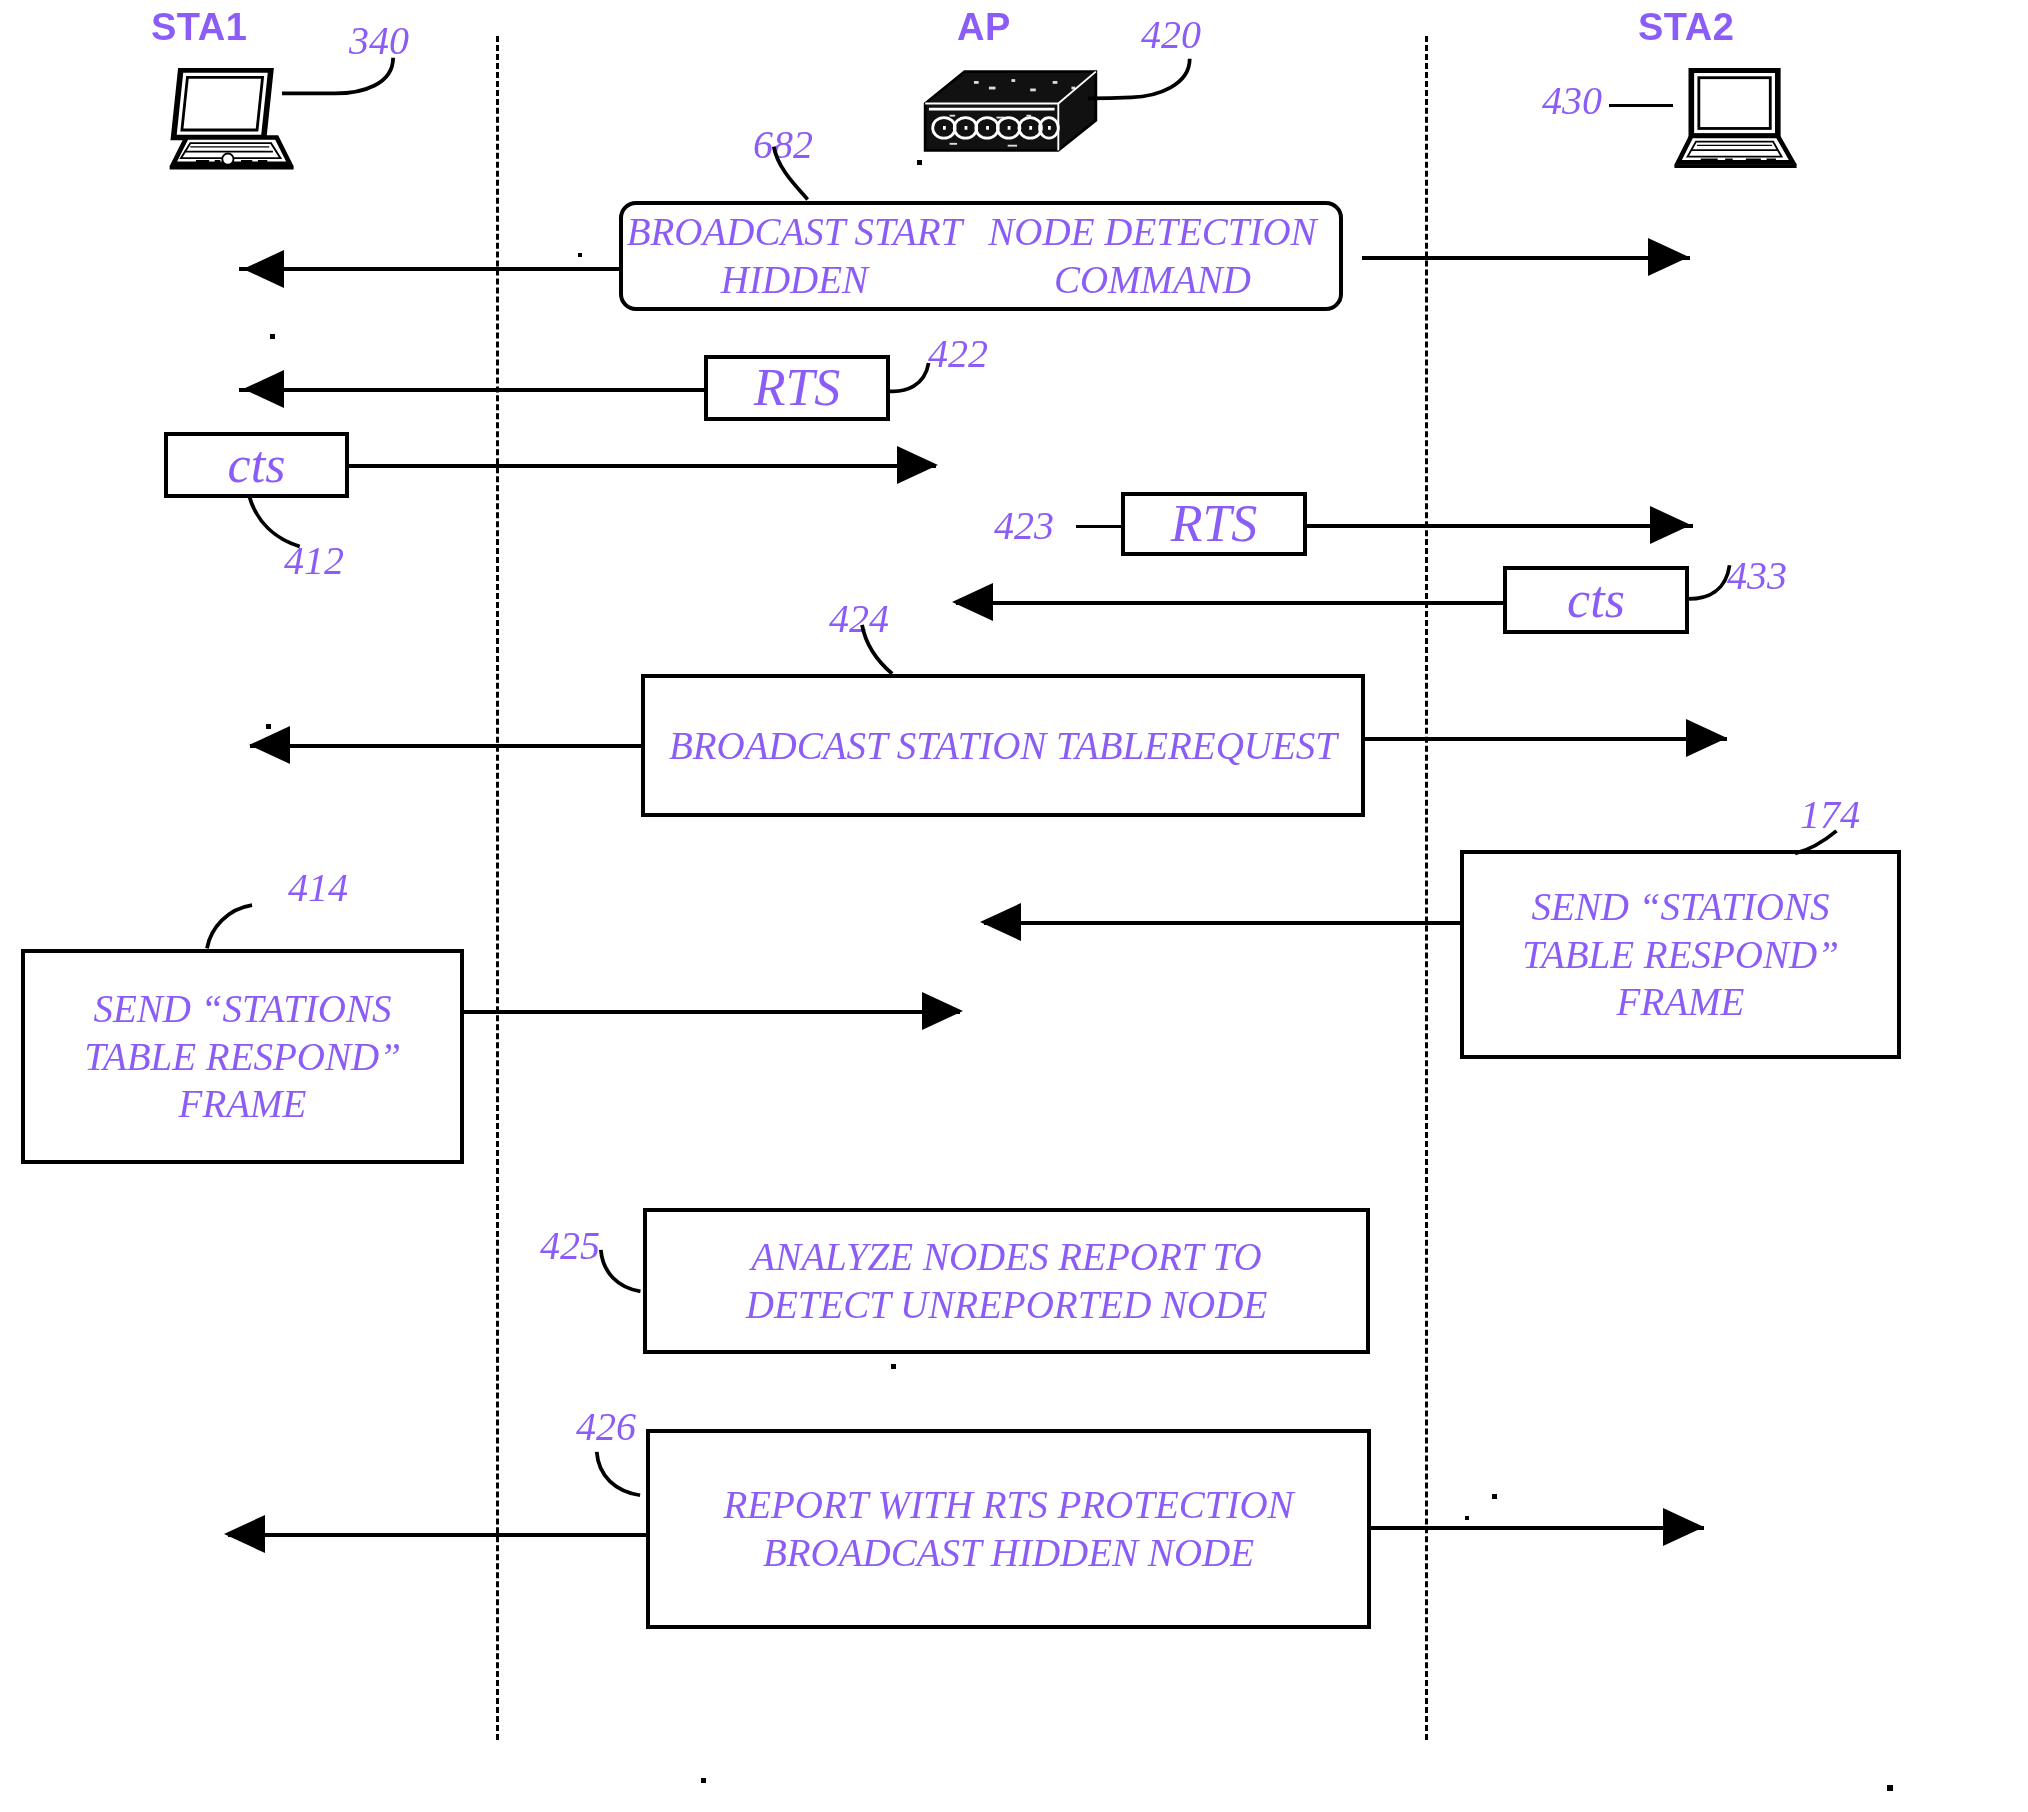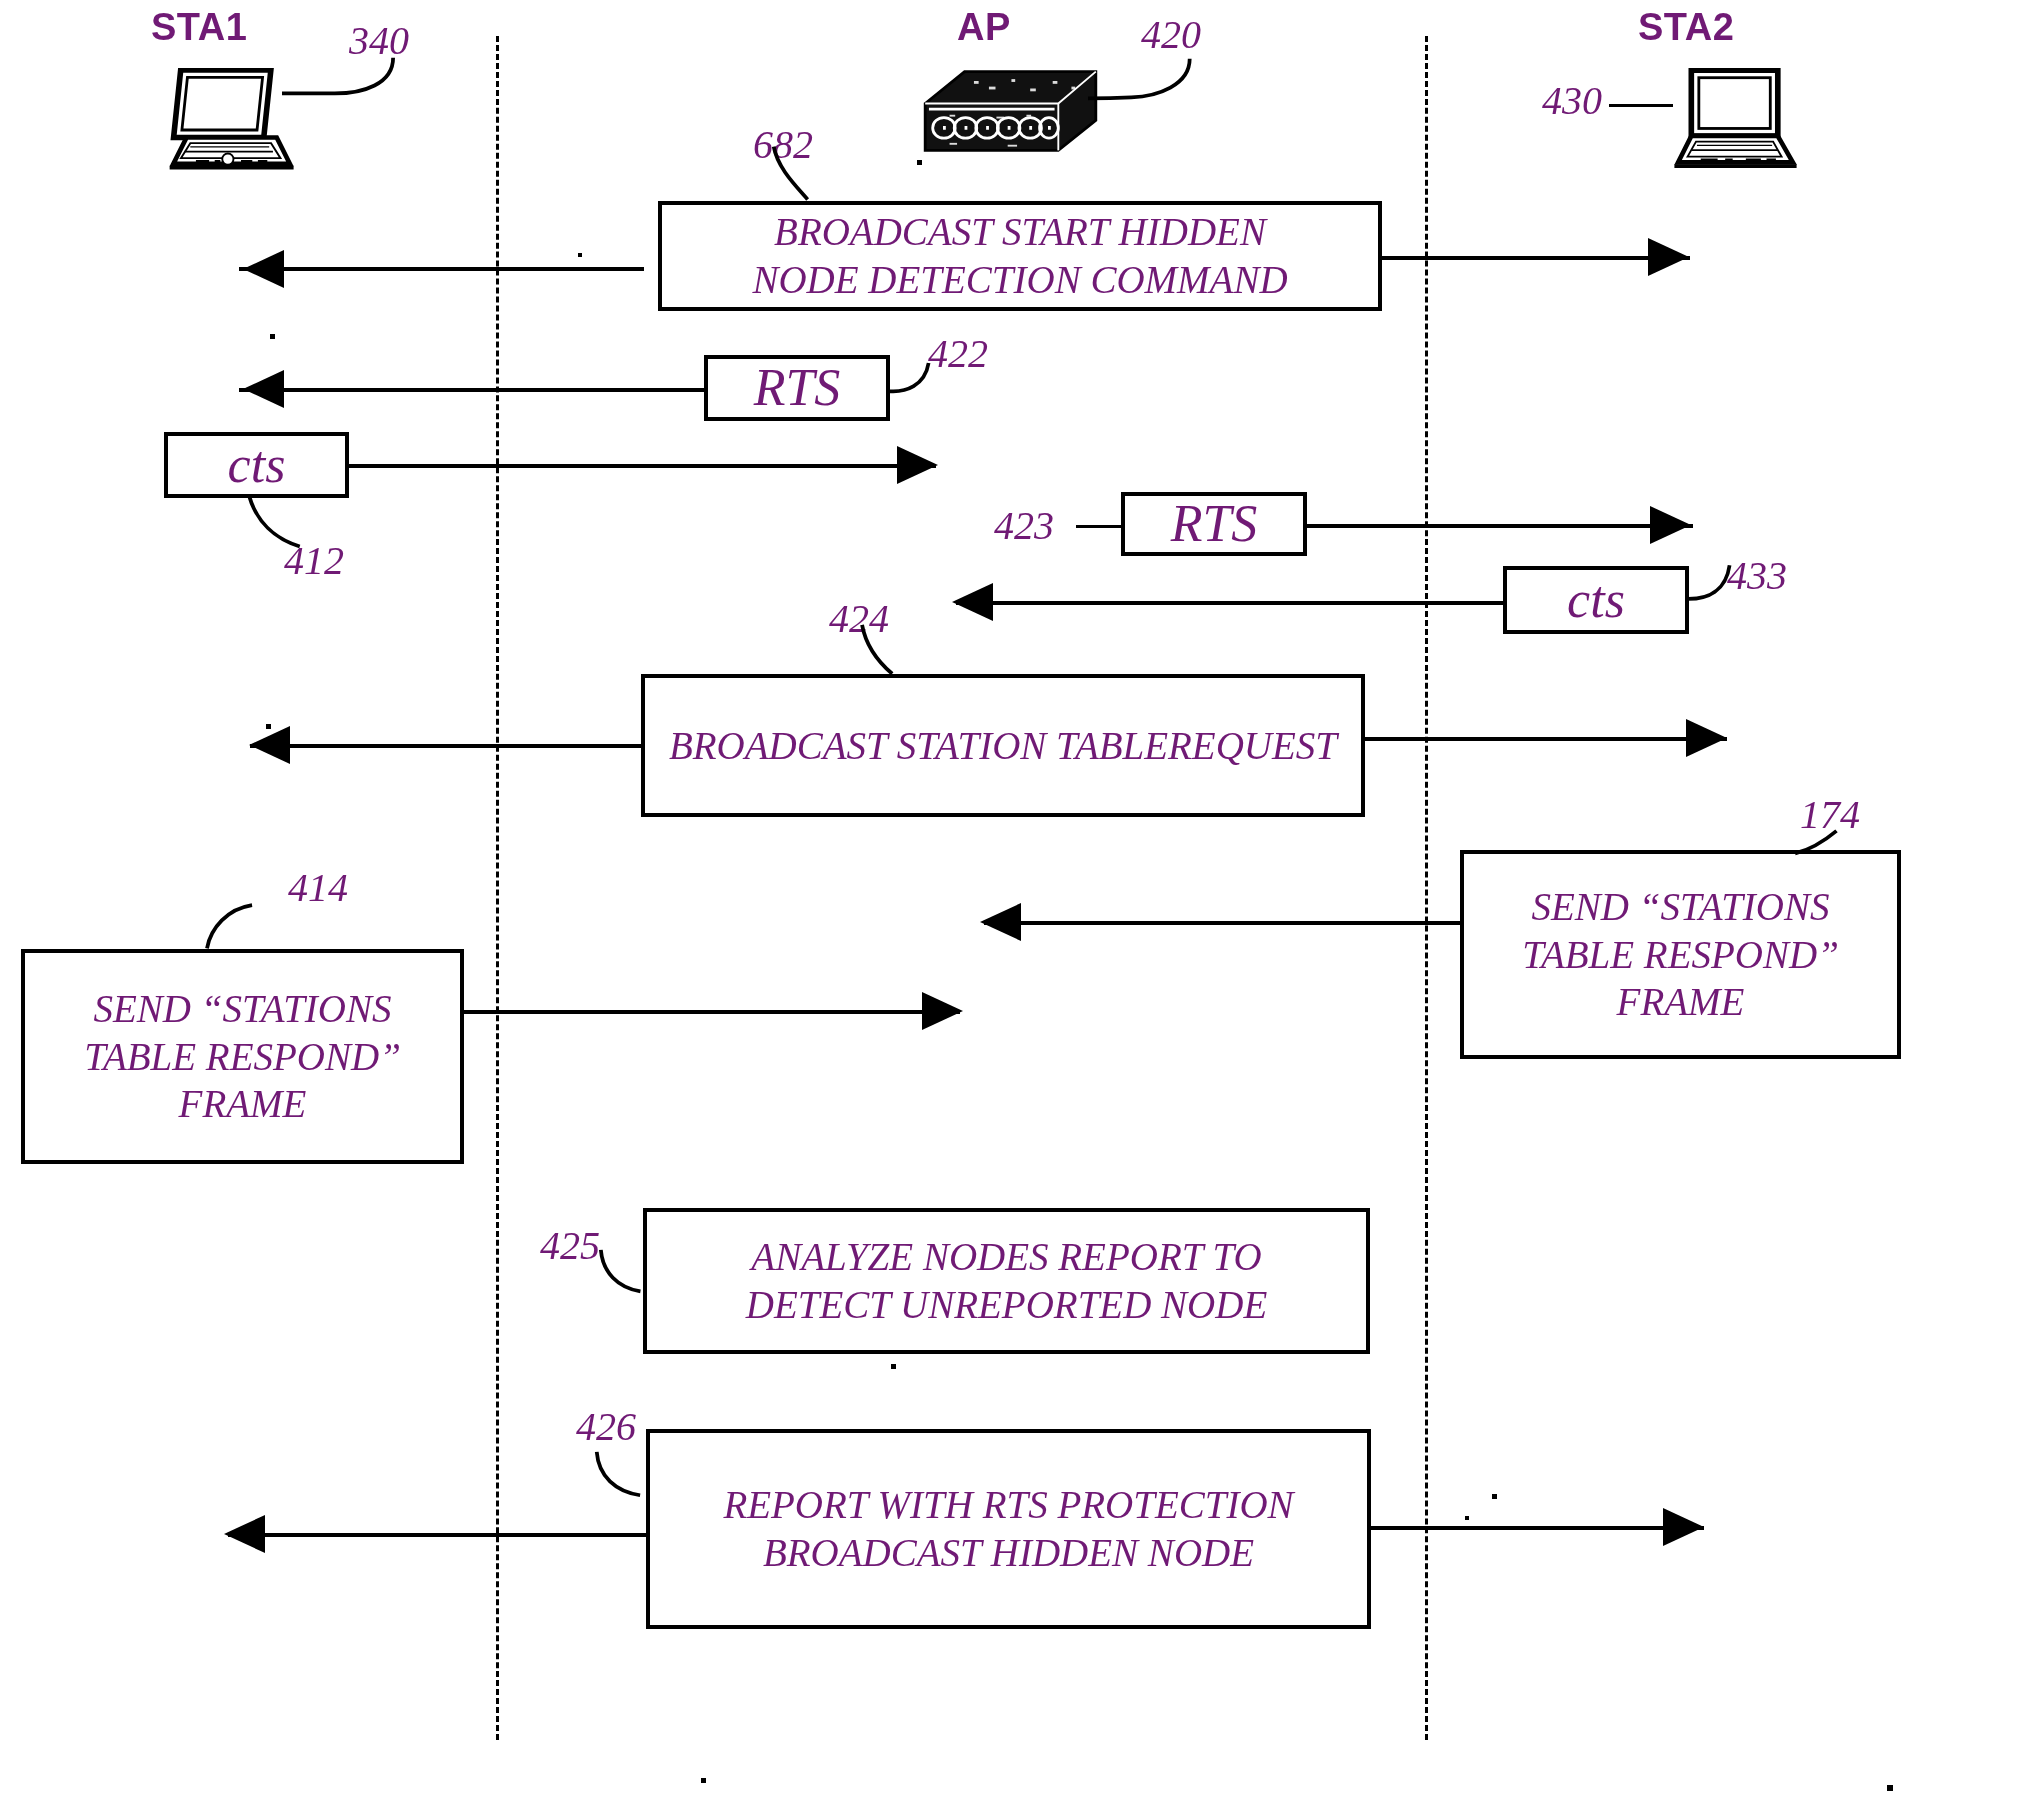--- a/index.html
+++ b/index.html
@@ -6,21 +6,21 @@
     margin: 0;
     padding: 0;
     background: #ffffff;
   }
   #page {
     position: relative;
     width: 2028px;
     height: 1813px;
     background: #ffffff;
     font-family: "Liberation Serif", "DejaVu Serif", serif;
-    color: #701a75;
+    color: #8b5cf6;
     overflow: hidden;
   }
 
   
   .col-title {
     position: absolute;
     font-family: "Liberation Sans", "DejaVu Sans", sans-serif;
     font-weight: bold;
     font-size: 38px;
     letter-spacing: 0.5px;
@@ -183,21 +183,21 @@
       <path d="M10 104 L140 104" stroke="#000" stroke-width="4"></path>
     </svg>
   </div>
   <div class="hline" style="left:1609px; top:104px; width:64px; border-top-width:3.8px;"></div>
   <div class="ref" style="left:1542px; top:77px;">430</div>
 
   <div class="hline" style="left:239px; top:267px; width:405px;"></div>
   <div class="arrowhead arrow-left" style="left:243px; top:250px;"></div>
   <div class="hline" style="left:1362px; top:256px; width:328px;"></div>
   <div class="arrowhead arrow-right" style="left:1648px; top:238px;"></div>
-  <div class="msgbox big" style="left:658px; top:201px; width:724px; height:110px; flex-direction:column;">
+  <div class="msgbox big" style="left:619px; top:201px; width:724px; height:110px; flex-direction:row;border-radius:17px;">
     <span>BROADCAST START HIDDEN</span>
     <span>NODE DETECTION COMMAND</span>
   </div>
   <svg class="leader" style="left:753px; top:141px;" width="113" height="66" viewBox="0 0 120 70">
     <path d="M22 6 C 26 28, 44 46, 58 62"></path>
   </svg>
   <div class="ref" style="left:753px; top:121px;">682</div>
 
   <div class="hline" style="left:239px; top:388px; width:469px;"></div>
   <div class="arrowhead arrow-left" style="left:243px; top:370px;"></div>

